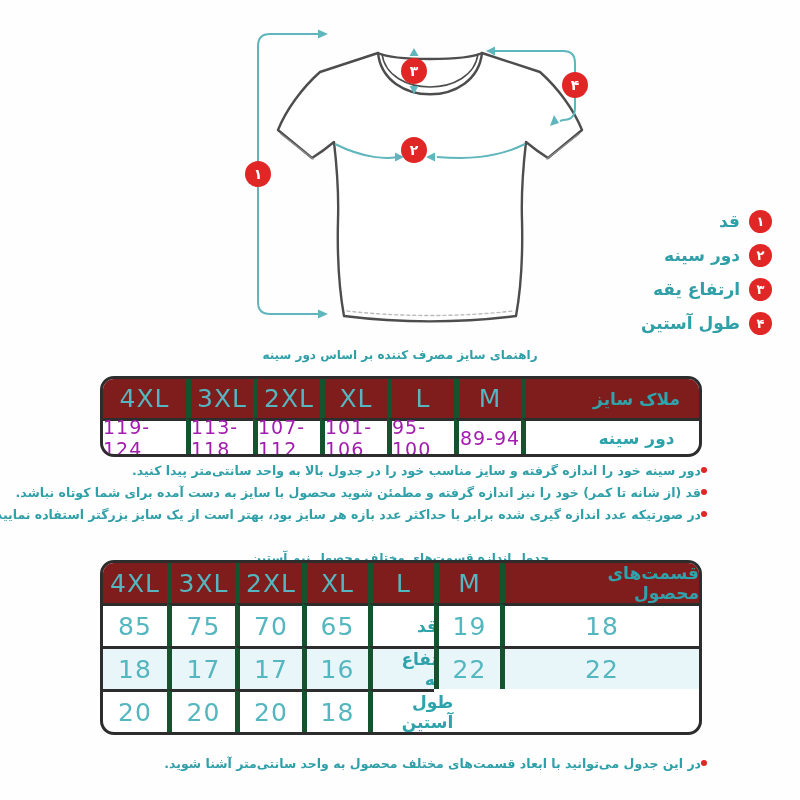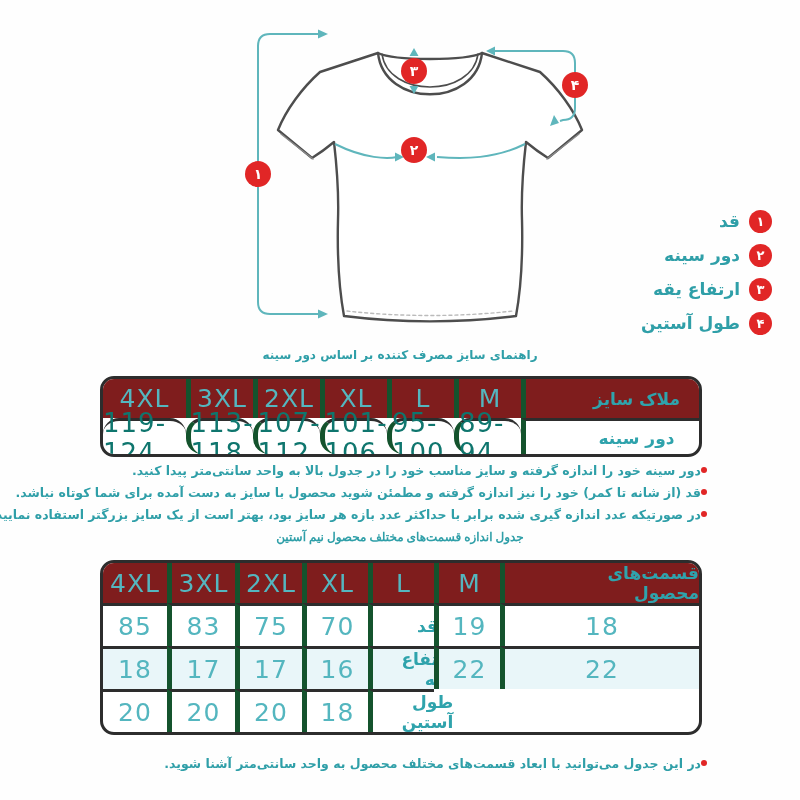--- a/index.html
+++ b/index.html
@@ -9,42 +9,42 @@
   #shirt-svg{position:absolute;left:230px;top:8px;}
   .legend{position:absolute;right:28px;top:204px;}
   .legend-item{height:34px;display:flex;justify-content:flex-end;align-items:center;gap:9px;}
   .legend-label{color:#2f9fa8;font-weight:bold;font-size:17px;direction:rtl;}
   .num-badge{width:23px;height:23px;border-radius:50%;background:#e12626;color:#fff;
              display:flex;align-items:center;justify-content:center;font-size:13px;font-weight:bold;}
   
   .sec-title{position:absolute;left:0;width:800px;text-align:center;color:#2f9fa8;
              font-weight:bold;font-size:12px;direction:rtl;}
   #title1{top:348px;}
-  #title2{top:530px;font-family:Liberation Serif, serif;}
+  #title2{top:551px;}
   .notes{position:absolute;right:93px;left:60px;direction:rtl;text-align:right;}
   #notes1{top:459px;}
   #note2{top:752px;}
   .note-line{display:flex;align-items:center;height:22px;justify-content:flex-start;
              color:#2f9fa8;font-size:12.5px;font-weight:bold;white-space:nowrap;}
   .dot{width:6px;height:6px;border-radius:50%;background:#e12626;flex:0 0 auto;}
   
   .tbl{position:absolute;left:100px;width:602px;display:grid;border:3px solid #2d2d2d;
        border-radius:14px;overflow:hidden;background:#fff;box-sizing:border-box;}
   #table1{top:376px;grid-template-columns:83px 67px 67px 67px 67px 67px 1fr;
           grid-template-rows:39px 36px;}
   #table2{top:560px;grid-template-columns:64px 68px 67px 66px 66px 66px 1fr;
           grid-template-rows:40px 43px 43px 43px;}
   .tbl>div{display:flex;align-items:center;justify-content:center;
            border-left:5px solid #14532d;border-top:3px solid #2d2d2d;}
   .tbl>div:nth-child(7n+1){border-left:none;}
   .tbl>div:nth-child(-n+7){border-top:none;}
   .hdr{background:#7f1d1d;}
   .size-h{color:#54b6bf;font-size:25px;letter-spacing:1px;}
   .plabel{color:#2fa3ac;font-weight:bold;font-size:17px;direction:rtl;padding-left:48px;}
-  .val-sm{color:#0f766e;font-size:26px;letter-spacing:1px;border-radius:16px;}
+  .val-sm{color:#a21caf;font-size:19px;letter-spacing:1px;}
   .val-lg{color:#54b6bf;font-size:25px;letter-spacing:1px;}
   #table2>div:nth-child(n+15):nth-child(-n+21){background:#e9f6f9;}
 </style>
 </head>
 <body>
 
 <div id="page">
 
   <svg id="shirt-svg" width="400" height="335" viewBox="0 0 400 335" xmlns="http://www.w3.org/2000/svg">
 
@@ -148,23 +148,23 @@
   <div id="table2" class="tbl">
     <div class="hdr size-h">4XL</div>
     <div class="hdr size-h">3XL</div>
     <div class="hdr size-h">2XL</div>
     <div class="hdr size-h">XL</div>
     <div class="hdr size-h">L</div>
     <div class="hdr size-h">M</div>
     <div class="hdr plabel">قسمت‌های محصول</div>
 
     <div class="val-lg">85</div>
-    <div class="val-lg">83</div>
     <div class="val-lg">75</div>
     <div class="val-lg">70</div>
+    <div class="val-lg">65</div>
     <div class="plabel">قد</div>
 
     <div class="val-lg">19</div>
     <div class="val-lg">18</div>
     <div class="val-lg">18</div>
     <div class="val-lg">17</div>
     <div class="val-lg">17</div>
     <div class="val-lg">16</div>
     <div class="plabel">ارتفاع یقه</div>
 

